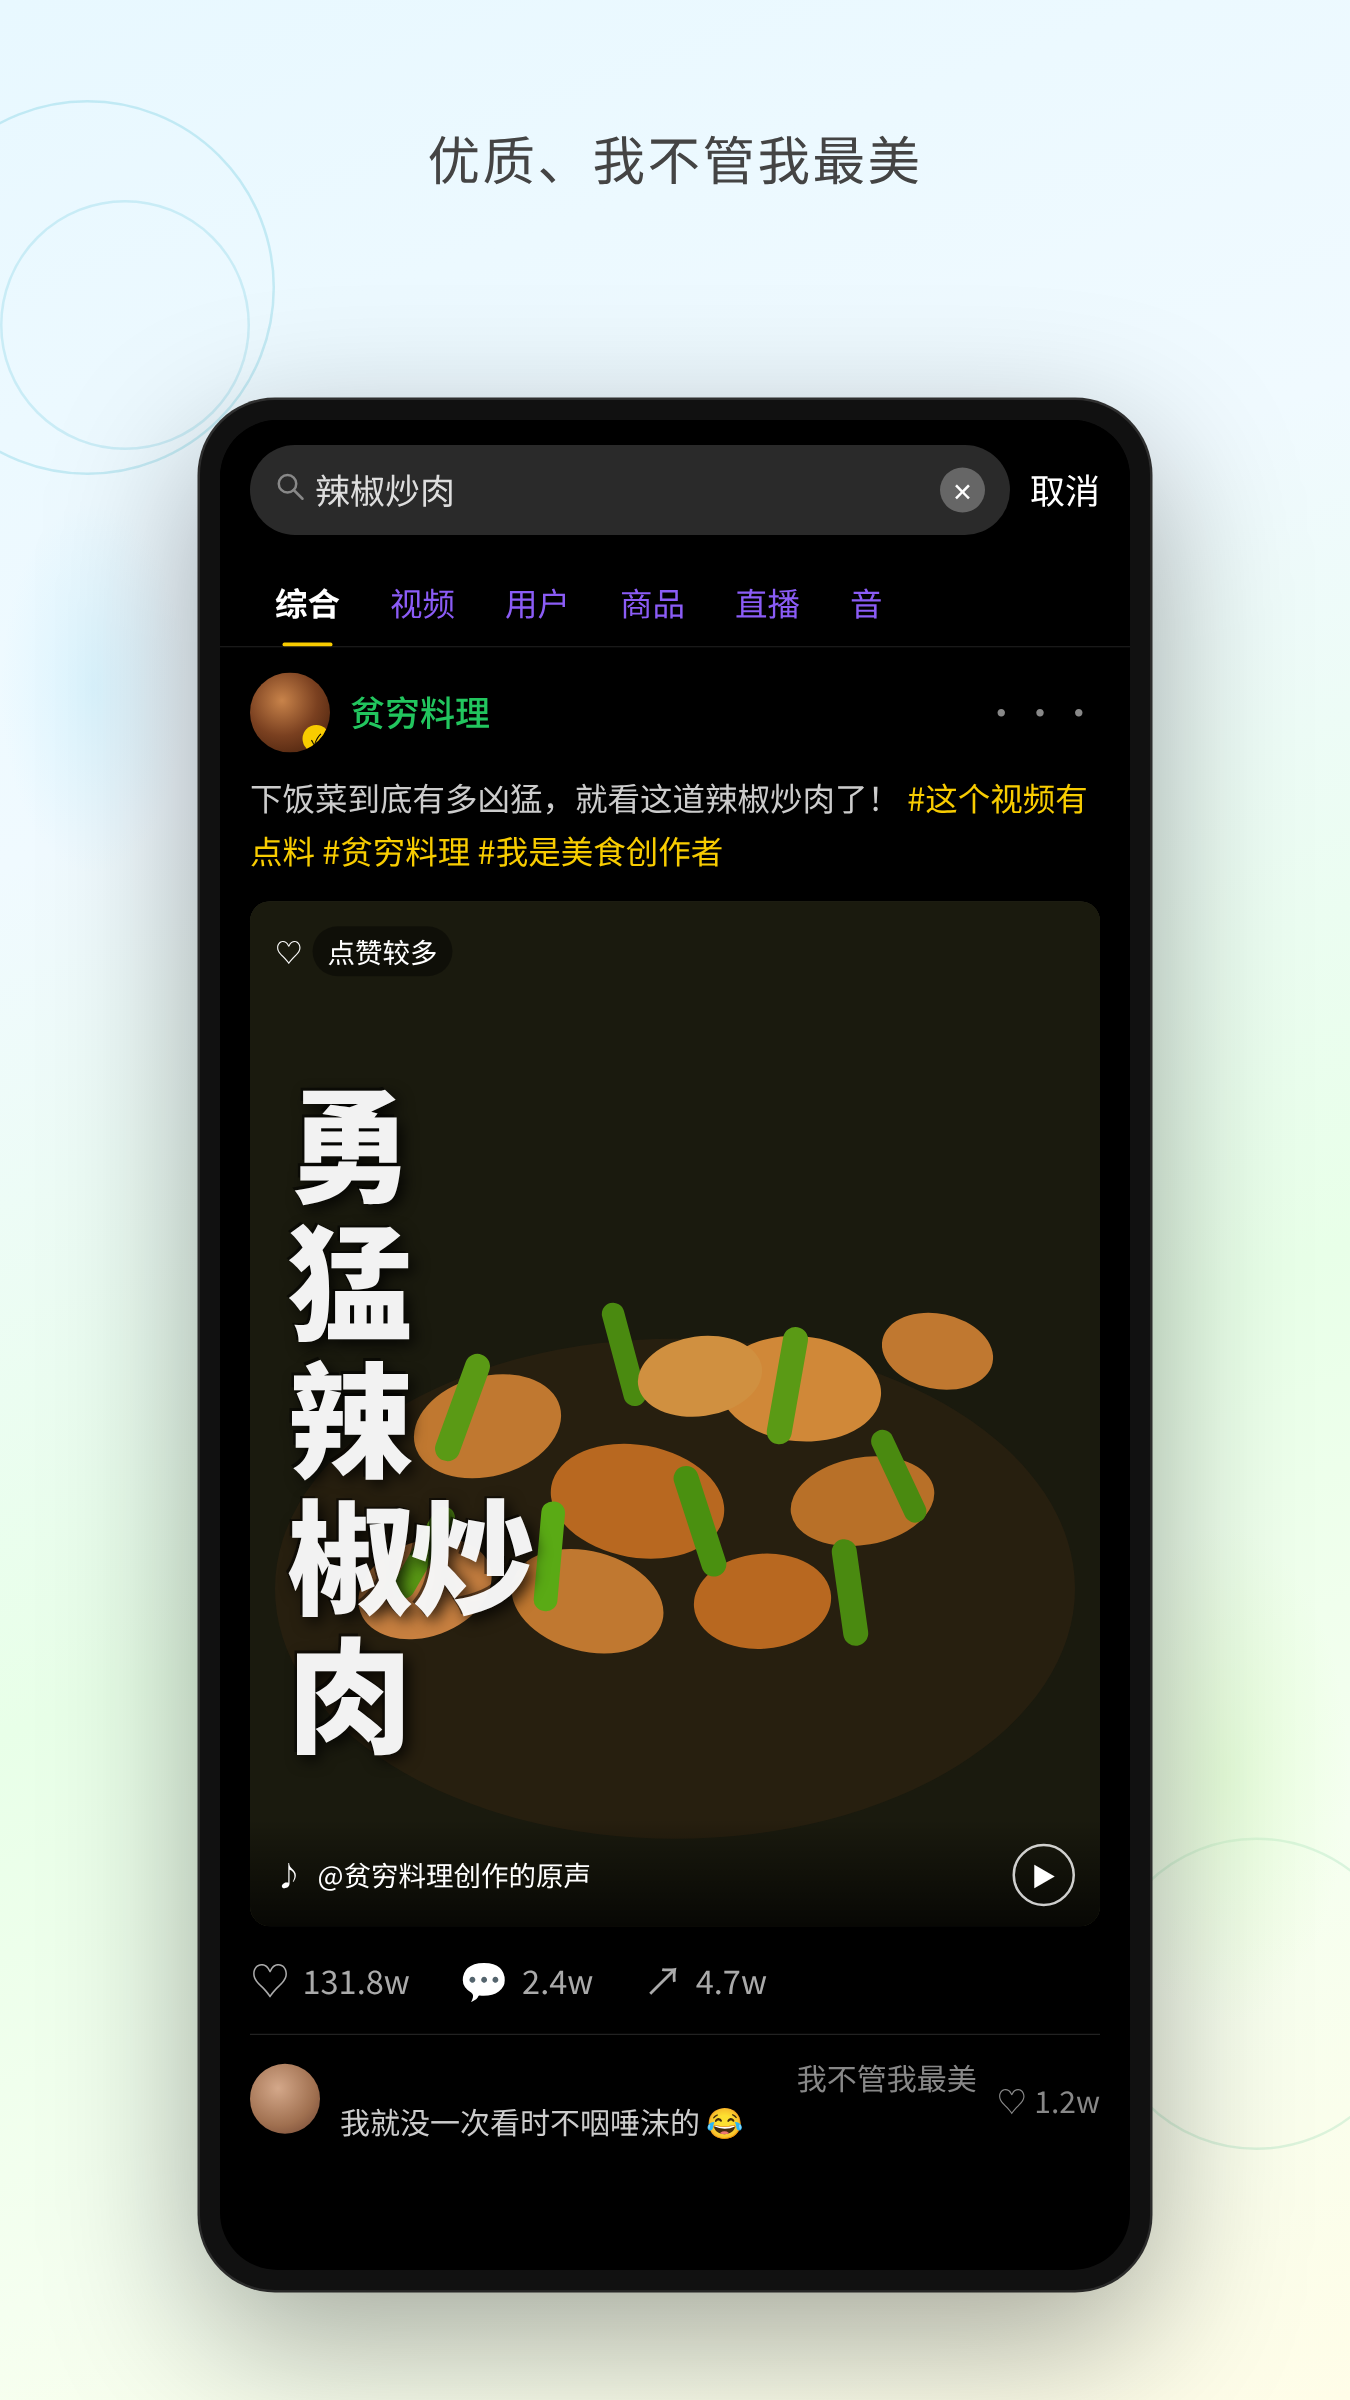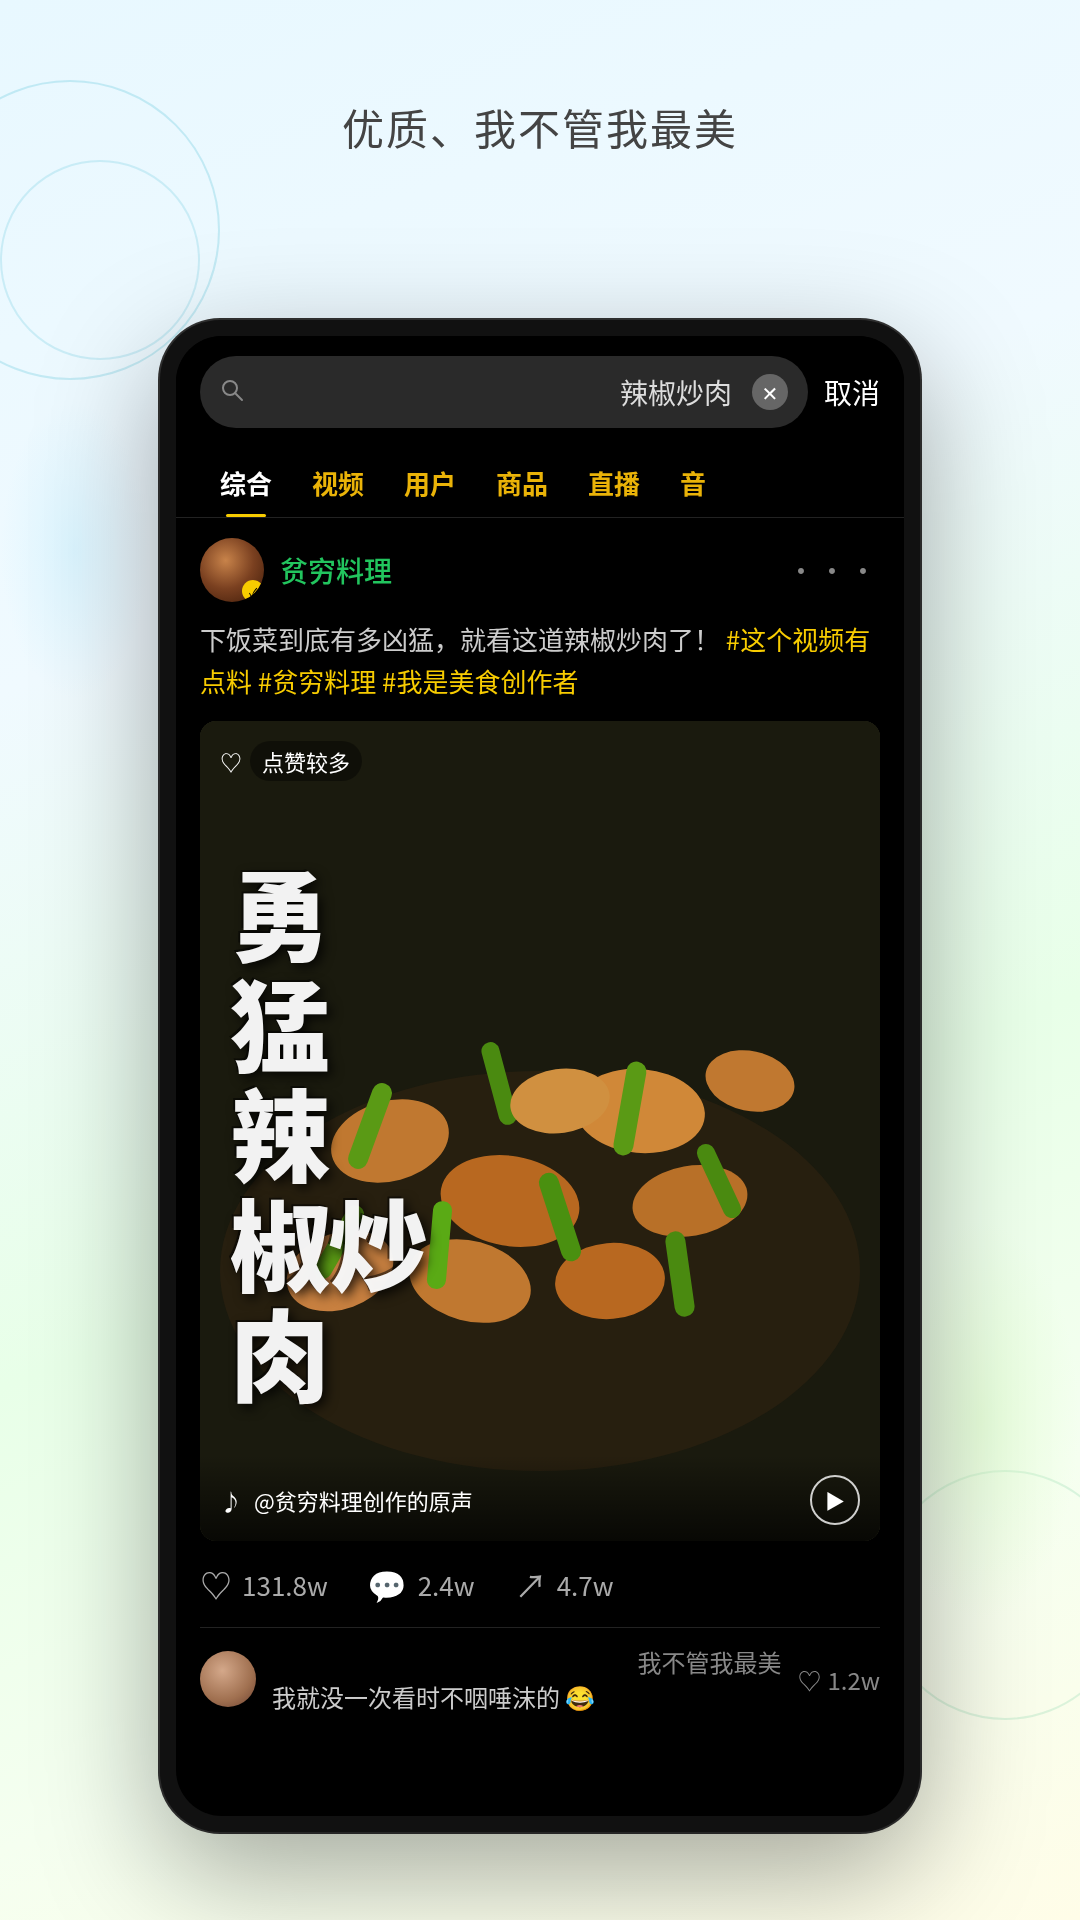--- a/index.html
+++ b/index.html
@@ -140,22 +140,21 @@
       background: #000;
     }
 
     .search-input-wrap {
       flex: 1;
       background: #2a2a2a;
       border-radius: 40px;
       display: flex;
       align-items: center;
       padding: 16px 20px;
-      gap: 20px;
-      text-align: right;
+      gap: 8px;
     }
 
     .search-icon-svg {
       color: #888;
       font-size: 22px;
     }
 
     .search-text {
       flex: 1;
       font-size: 28px;
@@ -185,23 +184,22 @@
       display: flex;
       align-items: center;
       background: #000;
       padding: 0 24px;
       border-bottom: 1px solid #222;
     }
 
     .tab-item {
       padding: 16px 20px;
       font-size: 26px;
-      color: #eab308;
-      position: relative;
-      font-weight: bold;
+      color: #8b5cf6;
+      position: relative;
     }
 
     .tab-item.active {
       color: #fff;
       font-weight: 600;
     }
 
     .tab-item.active::after {
       content: '';
       position: absolute;

